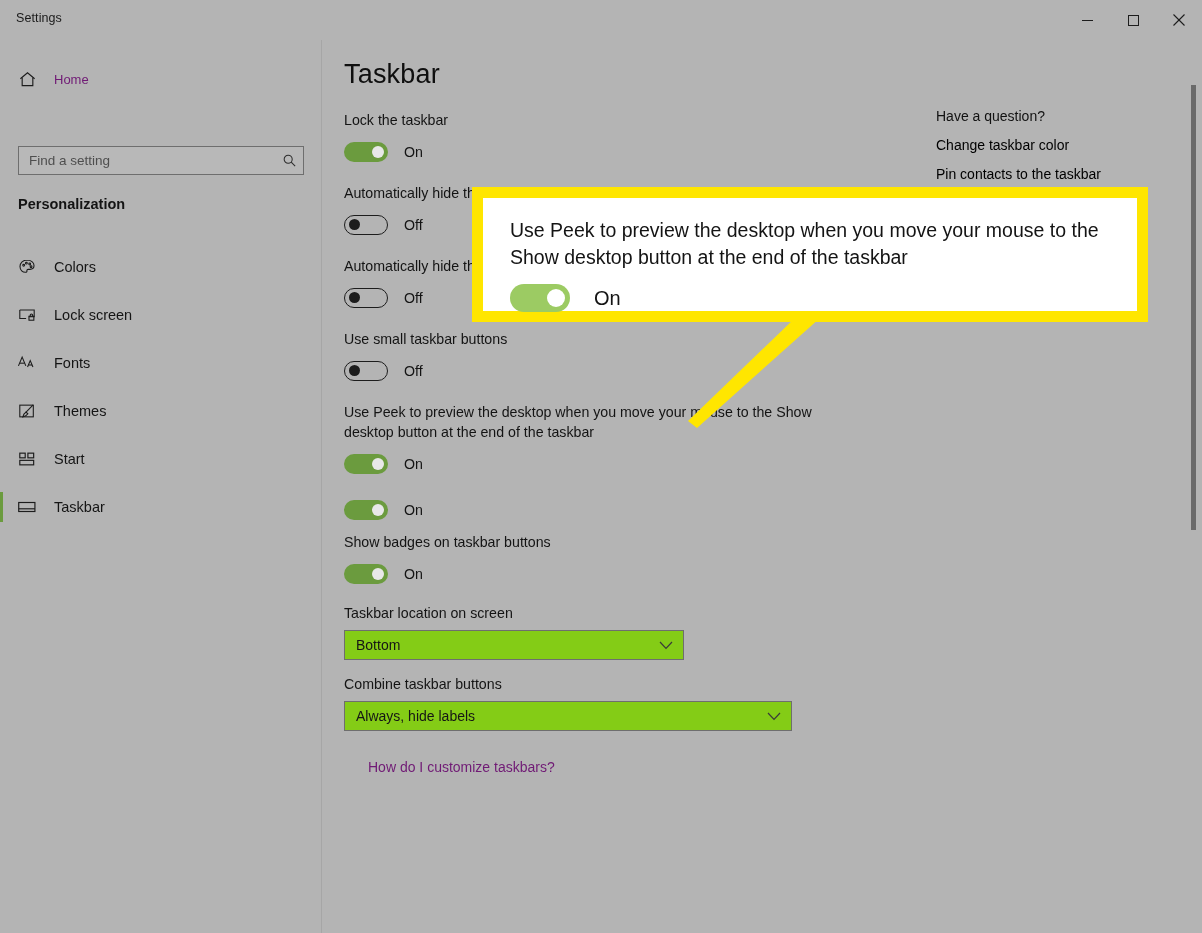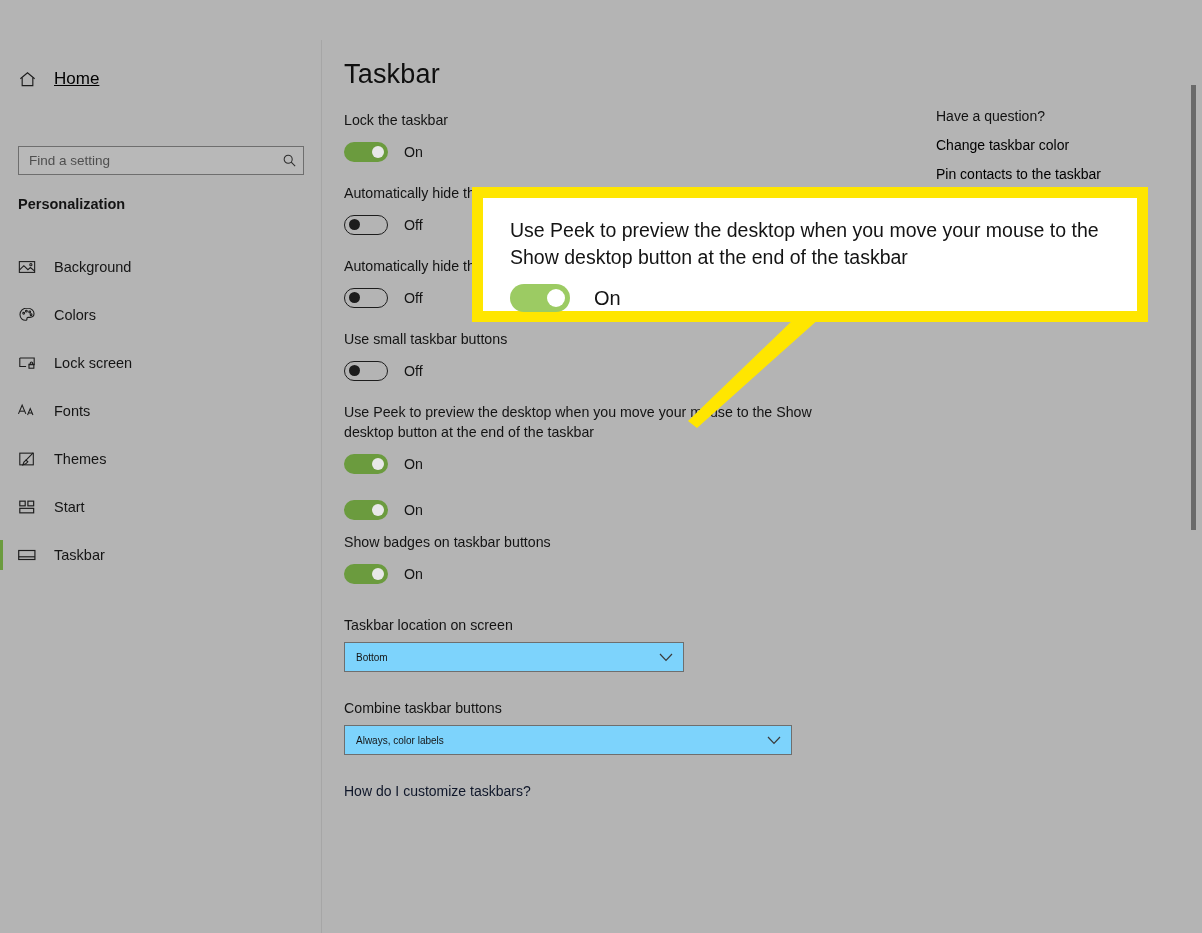--- a/index.html
+++ b/index.html
@@ -43,21 +43,21 @@
     width: 322px; height: 893px;
     background: #b4b4b4;
     border-right: 1px solid #a6a6a6;
   }
   .nav-home {
     position: absolute; left: 0; top: 19px;
     width: 322px; height: 40px;
     display: flex; align-items: center;
   }
   .nav-home .ico { width: 54px; display: flex; justify-content: center; color:#1c1c1c;}
-  .nav-home .lbl { font-size: 17px; color: #000000; text-decoration: underline; }
+  .nav-home .lbl { font-size: 13px; color: #701a75; }
 
   .search-wrap {
     position: absolute; left: 18px; top: 106px;
     width: 286px; height: 29px;
     border: 1px solid #6e6e6e;
     background: #b8b8b8;
     display: flex; align-items: center;
   }
   .search-wrap input {
     flex: 1; border: 0; outline: none; background: transparent;
@@ -113,33 +113,34 @@
     position: absolute; right: 4px; top: 4px;
     width: 12px; height: 12px; border-radius: 6px; background: #e8e8e8;
   }
   .toggle.off { background: transparent; border: 1.6px solid #1d1d1d; }
   .toggle.off .knob {
     position: absolute; left: 4px; top: 3px;
     width: 11px; height: 11px; border-radius: 6px; background: #1d1d1d;
   }
   .toggle-state { margin-left: 16px; font-size: 14.2px; color: #141414; }
 
-  .combo-label { font-size: 14.2px; color: #141414; margin-top: 28px; }
+  .combo-label { font-size: 14.2px; color: #141414; margin-top: 16px; }
   .combo {
     margin-top: 9px; height: 30px;
-    border: 1px solid #6e6e6e; background: #7dd3fc;
+    border: 1px solid #6e6e6e; background: #84cc16;
     display: flex; align-items: center; justify-content: space-between;
     padding: 0 10px 0 11px;
-    font-size: 10px; color: #151515;
+    font-size: 14px; color: #151515;
   }
   .combo .chev { color:#3a3a3a; display:flex; }
 
   .link {
-    color: #0f172a; font-size: 14px; text-decoration: none;
+    color: #701a75; font-size: 14px; text-decoration: none;
     display: inline-block;
+    margin-left: 24px;
   }
   .section-head2 {
     font-size: 21px; color: #111; margin-top: 47px;
   }
 
   
   #helpcol { position: absolute; left: 613px; top: 68px; width: 250px; }
   #helpcol .h-title { font-size: 14px; color: #121212; }
   #helpcol .h-link { display: block; margin-top: 13px; color: #000000; font-size: 14px; text-decoration: none; }
   #helpcol .h-block2 { margin-top: 52px; }
@@ -180,20 +181,41 @@
     position: absolute; right: 5px; top: 5px;
     width: 18px; height: 18px; border-radius: 9px; background: #fff;
   }
   #callout .c-state { margin-left: 24px; font-size: 20px; color: #141414; }
 </style>
 </head>
 <body>
 
 <div id="app">
 
+  <div id="titlebar">
+    <span class="app-title">Settings</span>
+    <div class="win-btns">
+      <div class="win-btn">
+        <svg width="11" height="11" viewBox="0 0 11 11">
+            <line x1="0" y1="5.5" x2="11" y2="5.5" stroke="currentColor" stroke-width="1"></line>
+          </svg>
+      </div>
+      <div class="win-btn">
+        <svg width="11" height="11" viewBox="0 0 11 11">
+            <rect x="0.5" y="0.5" width="10" height="10" fill="none" stroke="currentColor" stroke-width="1"></rect>
+          </svg>
+      </div>
+      <div class="win-btn">
+        <svg width="12" height="12" viewBox="0 0 12 12">
+            <line x1="0.5" y1="0.5" x2="11.5" y2="11.5" stroke="currentColor" stroke-width="1.1"></line>
+            <line x1="11.5" y1="0.5" x2="0.5" y2="11.5" stroke="currentColor" stroke-width="1.1"></line>
+          </svg>
+      </div>
+    </div>
+  </div>
 
   <div id="sidebar">
 
     <div class="nav-home">
       <span class="ico">
         <svg width="19" height="19" viewBox="0 0 20 20" fill="none" stroke="currentColor" stroke-width="1.2">
           <path d="M2.5 9.2 L10 3 L17.5 9.2"></path>
           <path d="M4.4 8.2 V16.4 H15.6 V8.2"></path>
         </svg>
       </span>
@@ -207,30 +229,20 @@
           <circle cx="6.6" cy="6.6" r="4.3"></circle>
             <line x1="9.8" y1="9.8" x2="14" y2="14"></line>
         </svg>
       </span>
     </div>
 
     <div class="section-title">Personalization</div>
 
     <div class="nav-list">
 
-      <div class="nav-item">
-        <span class="ico">
-          <svg width="18" height="18" viewBox="0 0 20 20" fill="none" stroke="currentColor" stroke-width="1.2">
-            <rect x="1.5" y="4" width="17" height="12"></rect>
-            <path d="M1.5 13.5 L6.5 8.5 L11 13 L13.8 10.6 L18.5 14.6"></path>
-            <circle cx="14.3" cy="7.4" r="1.2"></circle>
-          </svg>
-        </span>
-        <span class="lbl">Background</span>
-      </div>
 
       <div class="nav-item">
         <span class="ico">
           <svg width="18" height="18" viewBox="0 0 20 20" fill="none" stroke="currentColor" stroke-width="1.2">
             <path d="M10 2.2c-4.3 0-7.8 3.2-7.8 7.3 0 4 3.1 6.4 6 6.4 1.5 0 1.9-.8 1.7-1.6-.2-.9.3-1.7 1.4-1.7h1.9c2.6 0 4.6-1.7 4.6-4.2 0-3.5-3.4-6.2-7.8-6.2Z"></path>
             <circle cx="6.3" cy="8.1" r="1"></circle>
               <circle cx="9.3" cy="5.7" r="1"></circle>
               <circle cx="13" cy="6.6" r="1"></circle>
               <circle cx="14.5" cy="9.7" r="1"></circle>
           </svg>
@@ -386,21 +398,21 @@
         <span class="chev">
           <svg width="14" height="9" viewBox="0 0 14 9" fill="none" stroke="currentColor" stroke-width="1.2">
               <path d="M1 1 L7 7.4 L13 1"></path>
             </svg>
         </span>
       </div>
 
       
       <div class="combo-label">Combine taskbar buttons</div>
       <div class="combo" style="width:448px">
-        <span>Always, color labels</span>
+        <span>Always, hide labels</span>
         <span class="chev">
           <svg width="14" height="9" viewBox="0 0 14 9" fill="none" stroke="currentColor" stroke-width="1.2">
               <path d="M1 1 L7 7.4 L13 1"></path>
             </svg>
         </span>
       </div>
 
       <a href="#" class="link" style="margin-top:28px">How do I customize taskbars?</a>
 
 

